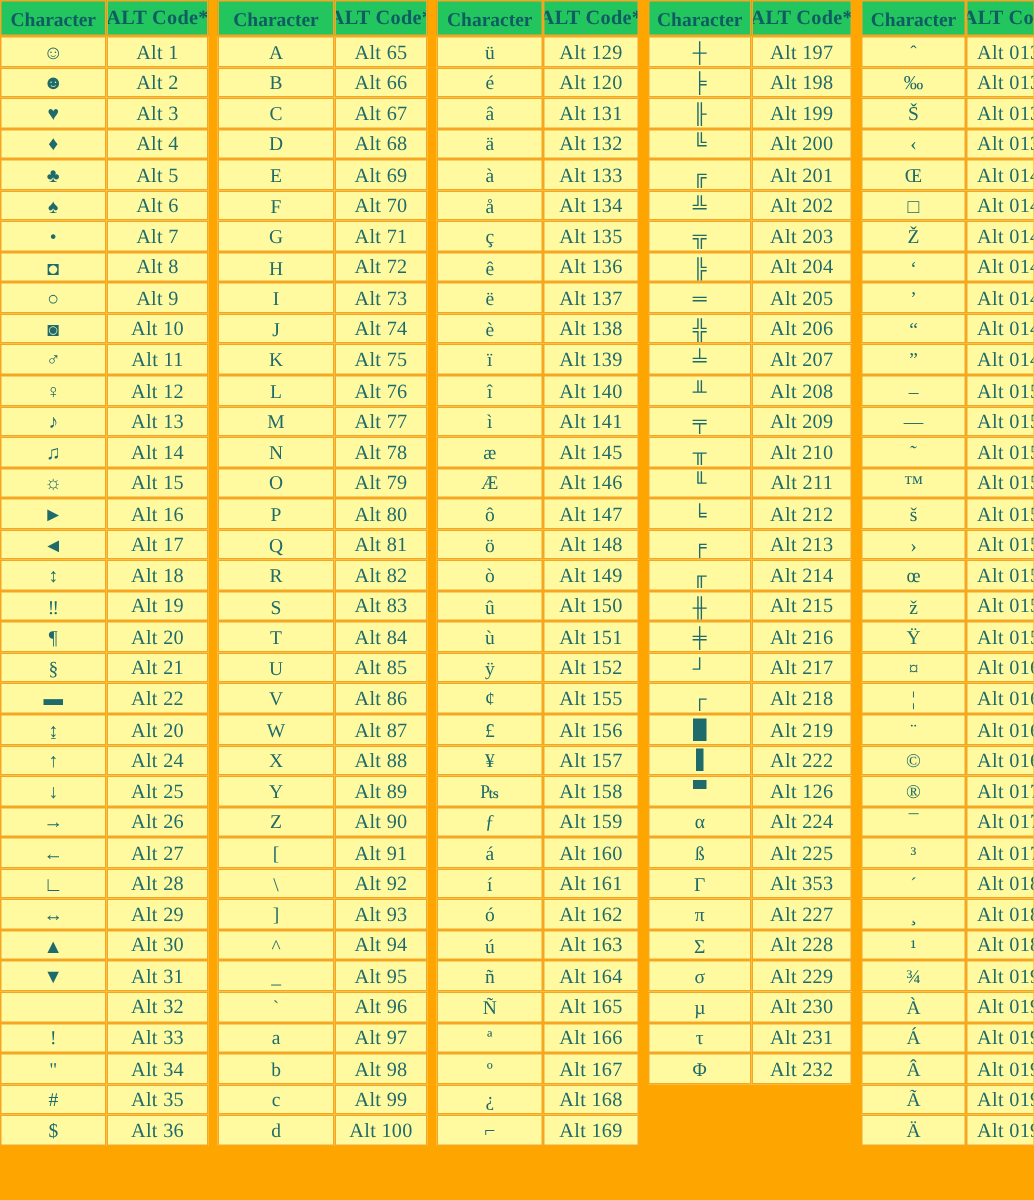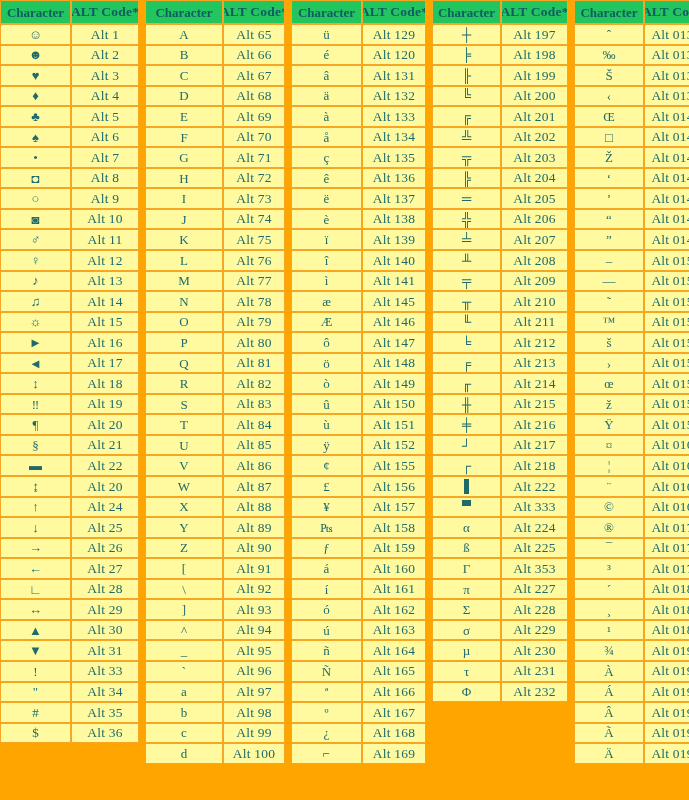--- a/index.html
+++ b/index.html
@@ -215,20 +215,24 @@
       </div>
       <div class="grp-row">
         <div class="cell char">▲</div>
         <div class="cell code">Alt 30</div>
       </div>
       <div class="grp-row">
         <div class="cell char">▼</div>
         <div class="cell code">Alt 31</div>
       </div>
       <div class="grp-row">
+        <div class="cell char"></div>
+        <div class="cell code">Alt 32</div>
+      </div>
+      <div class="grp-row">
         <div class="cell char">!</div>
         <div class="cell code">Alt 33</div>
       </div>
       <div class="grp-row">
         <div class="cell char">"</div>
         <div class="cell code">Alt 34</div>
       </div>
       <div class="grp-row">
         <div class="cell char">#</div>
         <div class="cell code">Alt 35</div>
@@ -626,29 +630,35 @@
       <div class="grp-row">
         <div class="cell char">┘</div>
         <div class="cell code">Alt 217</div>
       </div>
       <div class="grp-row">
         <div class="cell char">┌</div>
         <div class="cell code">Alt 218</div>
       </div>
       <div class="grp-row">
         <div class="cell char">
+          <span class="blockglyph bg-full"></span>
+        </div>
+        <div class="cell code">Alt 219</div>
+      </div>
+      <div class="grp-row">
+        <div class="cell char">
           <span class="blockglyph bg-right"></span>
         </div>
         <div class="cell code">Alt 222</div>
       </div>
       <div class="grp-row">
         <div class="cell char">
           <span class="blockglyph bg-upper"></span>
         </div>
-        <div class="cell code">Alt 333</div>
+        <div class="cell code">Alt 126</div>
       </div>
       <div class="grp-row">
         <div class="cell char">α</div>
         <div class="cell code">Alt 224</div>
       </div>
       <div class="grp-row">
         <div class="cell char">ß</div>
         <div class="cell code">Alt 225</div>
       </div>
       <div class="grp-row">

